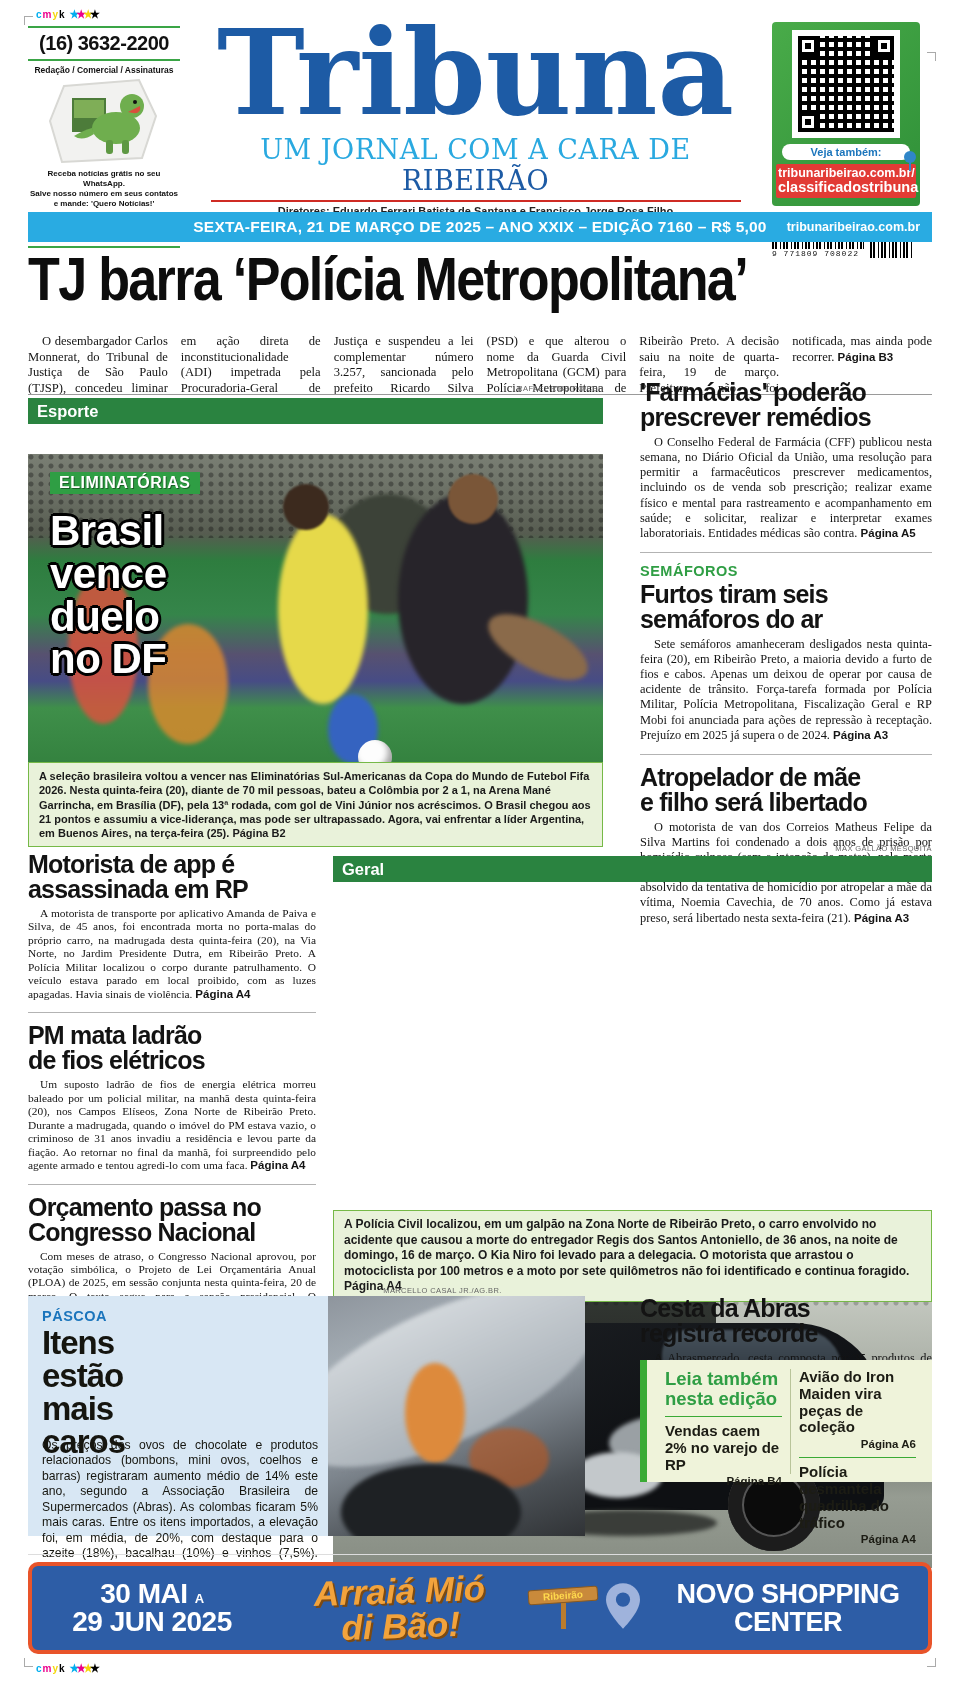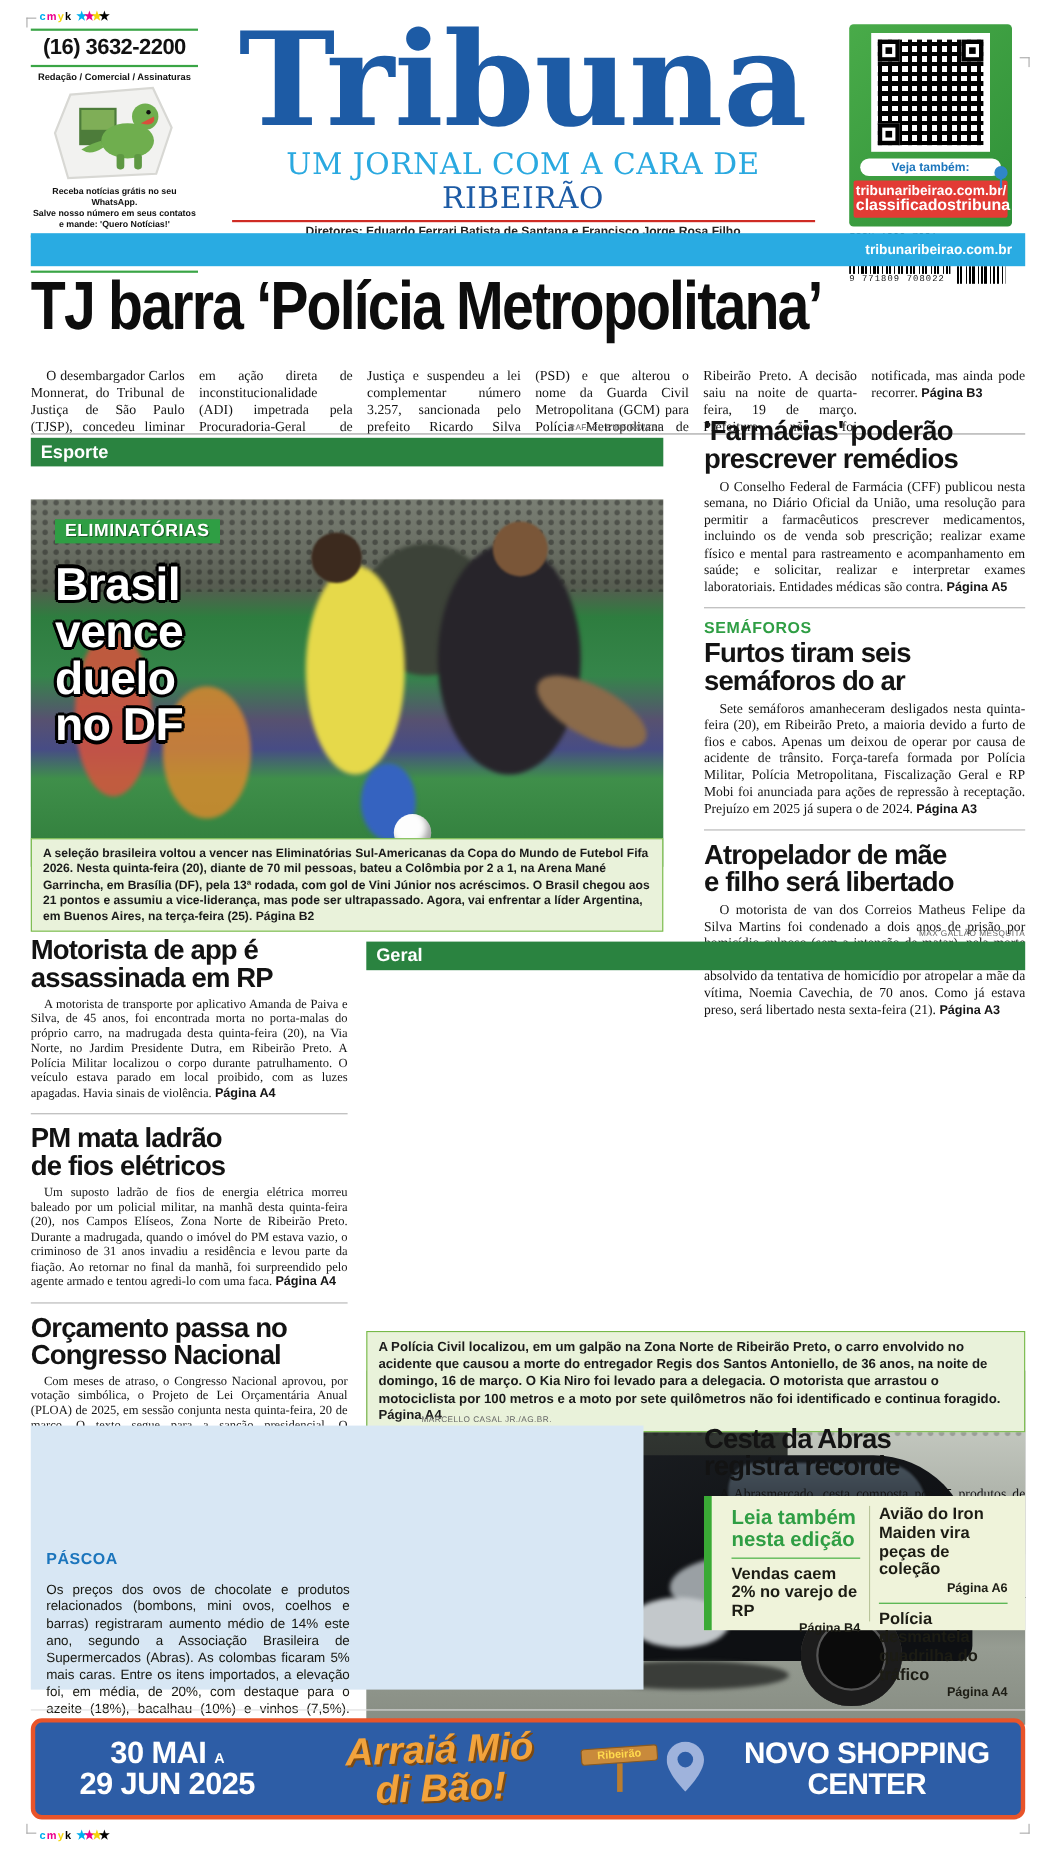--- a/index.html
+++ b/index.html
@@ -172,20 +172,23 @@
         <div class="bdigits">9 771809 708022</div>
       </div>
       <div style="text-align:center;">
         <div class="bdigits" style="letter-spacing:2px;">07160&gt;</div>
         <div class="bars" style="width:44px;height:16px;"></div>
       </div>
     </div>
   </div>
 
   <div class="abs datebar" style="left:28px;top:212px;width:904px;">
+    <div class="dtext">
+      <span>SEXTA-FEIRA, 21 DE MARÇO DE 2025 – ANO XXIX – EDIÇÃO 7160 – </span><span style="font-weight:800;">R$ 5,00</span>
+    </div>
     <div class="site">tribunaribeirao.com.br</div>
   </div>
 
   <div class="abs" style="left:28px;top:248px;width:904px;height:74px;">
     <span class="lead-h" style="display:inline-block;">TJ barra ‘Polícia Metropolitana’</span>
   </div>
   <div class="abs intro" style="left:28px;top:334px;width:904px;">
     <p class="body">
       <span>O desembargador Carlos Monnerat, do Tribunal de Justiça de São Paulo (TJSP), concedeu liminar em ação direta de inconstitucionalidade (ADI) impetrada pela Procuradoria-Geral de Justiça e suspendeu a lei complementar número 3.257, sancionada pelo prefeito Ricardo Silva (PSD) e que alterou o nome da Guarda Civil Metropolitana (GCM) para Polícia Metropolitana de Ribeirão Preto. A decisão saiu na noite de quarta-feira, 19 de março. Prefeitura não foi notificada, mas ainda pode recorrer.</span>
       <b class="pg">Página B3</b>
@@ -317,23 +320,29 @@
       <div>carro de</div>
       <div>foragido</div>
     </div>
   </div>
   <div class="abs capbox" style="left:333px;top:1210px;width:577px;font-size:12px;">
     <span>A Polícia Civil localizou, em um galpão na Zona Norte de Ribeirão Preto, o carro envolvido no acidente que causou a morte do entregador Regis dos Santos Antoniello, de 36 anos, na noite de domingo, 16 de março. O Kia Niro foi levado para a delegacia. O motorista que arrastou o motociclista por 100 metros e a moto por sete quilômetros não foi identificado e continua foragido.</span>
     <b>Página A4</b>
   </div>
 
   <div class="abs credit" style="left:300px;top:1286px;width:285px;text-align:center;">MARCELLO CASAL JR./AG.BR.</div>
-  <div class="abs pascoa" style="left:28px;top:1296px;width:557px;height:240px;align-items:center;">
+  <div class="abs pascoa" style="left:28px;top:1296px;width:557px;height:240px;">
     <div style="width:300px;padding:12px 12px 8px 14px;box-sizing:border-box;">
       <div class="pkick">PÁSCOA</div>
+      <div class="phead">
+        <div>Itens</div>
+        <div>estão</div>
+        <div>mais</div>
+        <div>caros</div>
+      </div>
     </div>
     <div class="photo" style="flex:1;background:linear-gradient(160deg,#8e959d 0%,#aab3ba 28%,#7d858d 55%,#4a4f54 80%,#303336 100%);">
       <div class="blob" style="left:-20%;top:6%;width:130%;height:55%;background:linear-gradient(#d2d7db,#a9b1b8);transform:rotate(-24deg);"></div>
       <div class="blob" style="left:30%;top:28%;width:60px;height:100px;background:#dd8a3c;"></div>
       <div class="blob" style="left:55%;top:55%;width:80px;height:60px;background:#b05a2a;opacity:.7;"></div>
       <div class="blob" style="left:5%;bottom:-10%;width:70%;height:40%;background:#1e2124;"></div>
     </div>
   </div>
 
   <div class="abs pbody" style="left:42px;top:1438px;width:276px;">

